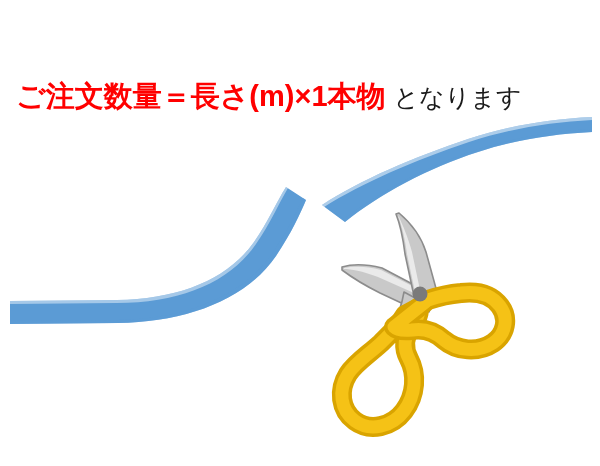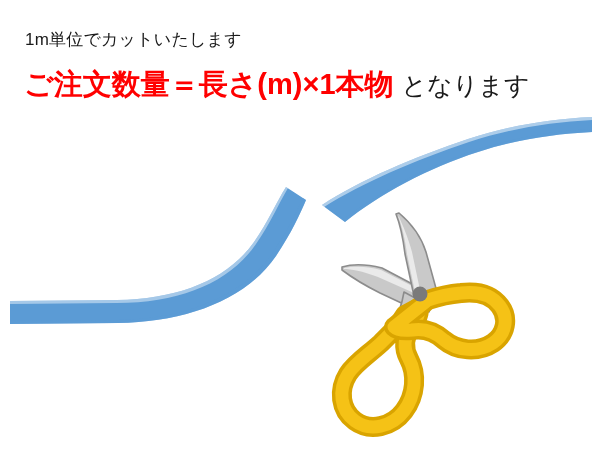--- a/index.html
+++ b/index.html
@@ -24,24 +24,24 @@
     left: 25px;
     top: 28px;
     font-size: 17px;
     line-height: 24px;
     color: #1a1a1a;
     letter-spacing: 0.2px;
     white-space: nowrap;
   }
   .headline-main {
     position: absolute;
-    left: 24px;
+    left: 16px;
     top: 68px;
     font-size: 29px;
-    line-height: 32px;
+    line-height: 56px;
     white-space: nowrap;
     letter-spacing: 0px;
   }
   .headline-main .red {
     color: #ff0000;
     font-weight: bold;
   }
   .headline-main .blk {
     color: #1a1a1a;
     font-weight: normal;
@@ -189,20 +189,19 @@
                  C509,318 506,334 493,343
                  C478,353 457,351 444,340
                  C434,331 424,328 412,330
                  C403,331 397,330 394,327 Z" fill="none" stroke="#f5c216" stroke-width="13" stroke-linejoin="round" stroke-linecap="round"></path>
       </g>
 
       <circle cx="420" cy="294" r="7.5" fill="#7a7a7a"></circle>
     </g>
   </svg>
 
-  <div class="headline-small">1m単位でカットいたします</div>
 
   <div class="headline-main">
     <span class="red">ご注文数量＝長さ(m)×1本物</span><span class="blk">となります</span>
   </div>
 
 
 </div>
 
 </body></html>

